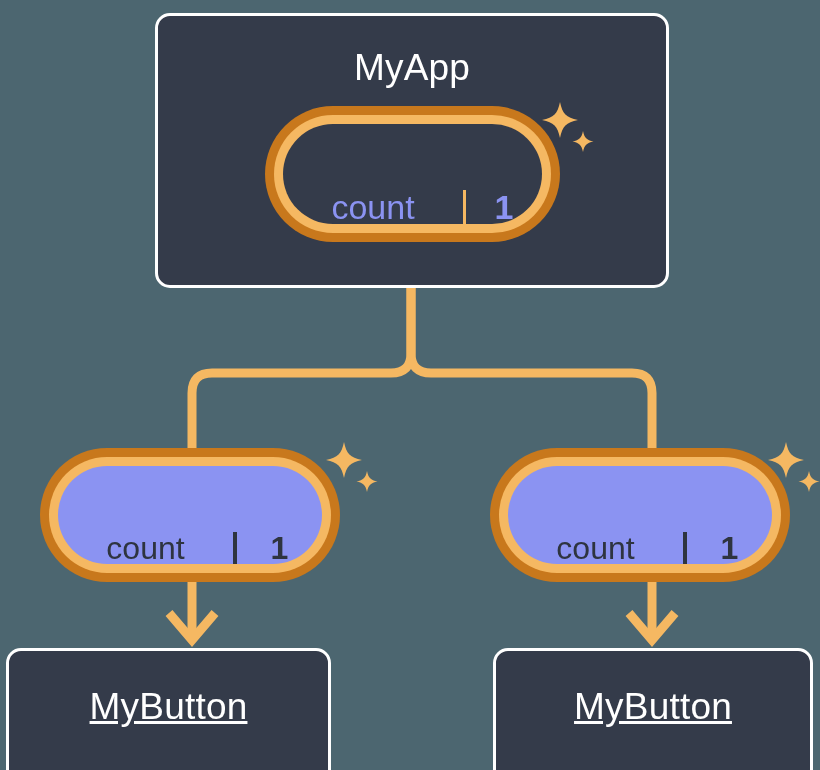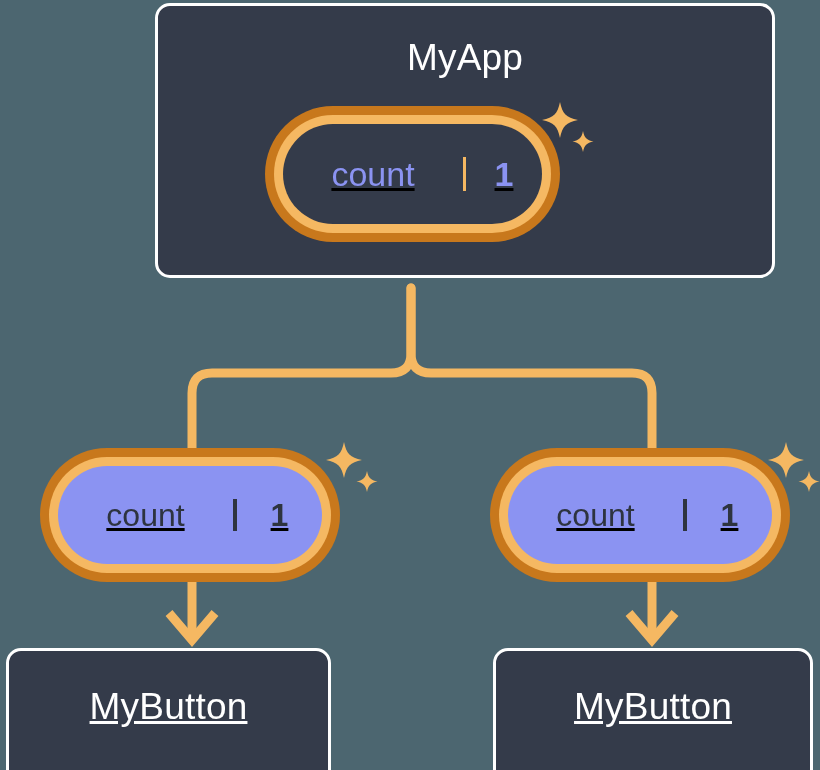--- a/index.html
+++ b/index.html
@@ -39,22 +39,22 @@
   .card-title {
     color: #FFFFFF;
     font-size: 37px;
     font-weight: 400;
     letter-spacing: .2px;
     line-height: 1;
     white-space: nowrap;
   }
 
   #card-app {
-    left: 155px; top: 3px;
-    width: 620px; height: 275px;
+    left: 155px; top: 13px;
+    width: 514px; height: 275px;
     justify-content: flex-start;
   }
   #card-app .card-title { margin-top: 33px; }
 
   #card-btn-left {
     left: 6px; top: 648px;
     width: 325px; height: 140px;
     justify-content: flex-start;
   }
   #card-btn-right {
@@ -80,23 +80,22 @@
     border-radius: 999px;
     background: #F5B862;               
     padding: 9px;
     display: flex;
   }
   .pill-body {
     flex: 1;
     box-sizing: border-box;
     border-radius: 999px;
     display: flex;
-    align-items: center;
+    align-items: flex-end;
     overflow: hidden;
-    text-decoration: underline;
   }
   .pill-key, .pill-val {
     display: flex;
     align-items: center;
     justify-content: center;
     line-height: 1;
     white-space: nowrap;
   }
 
   

